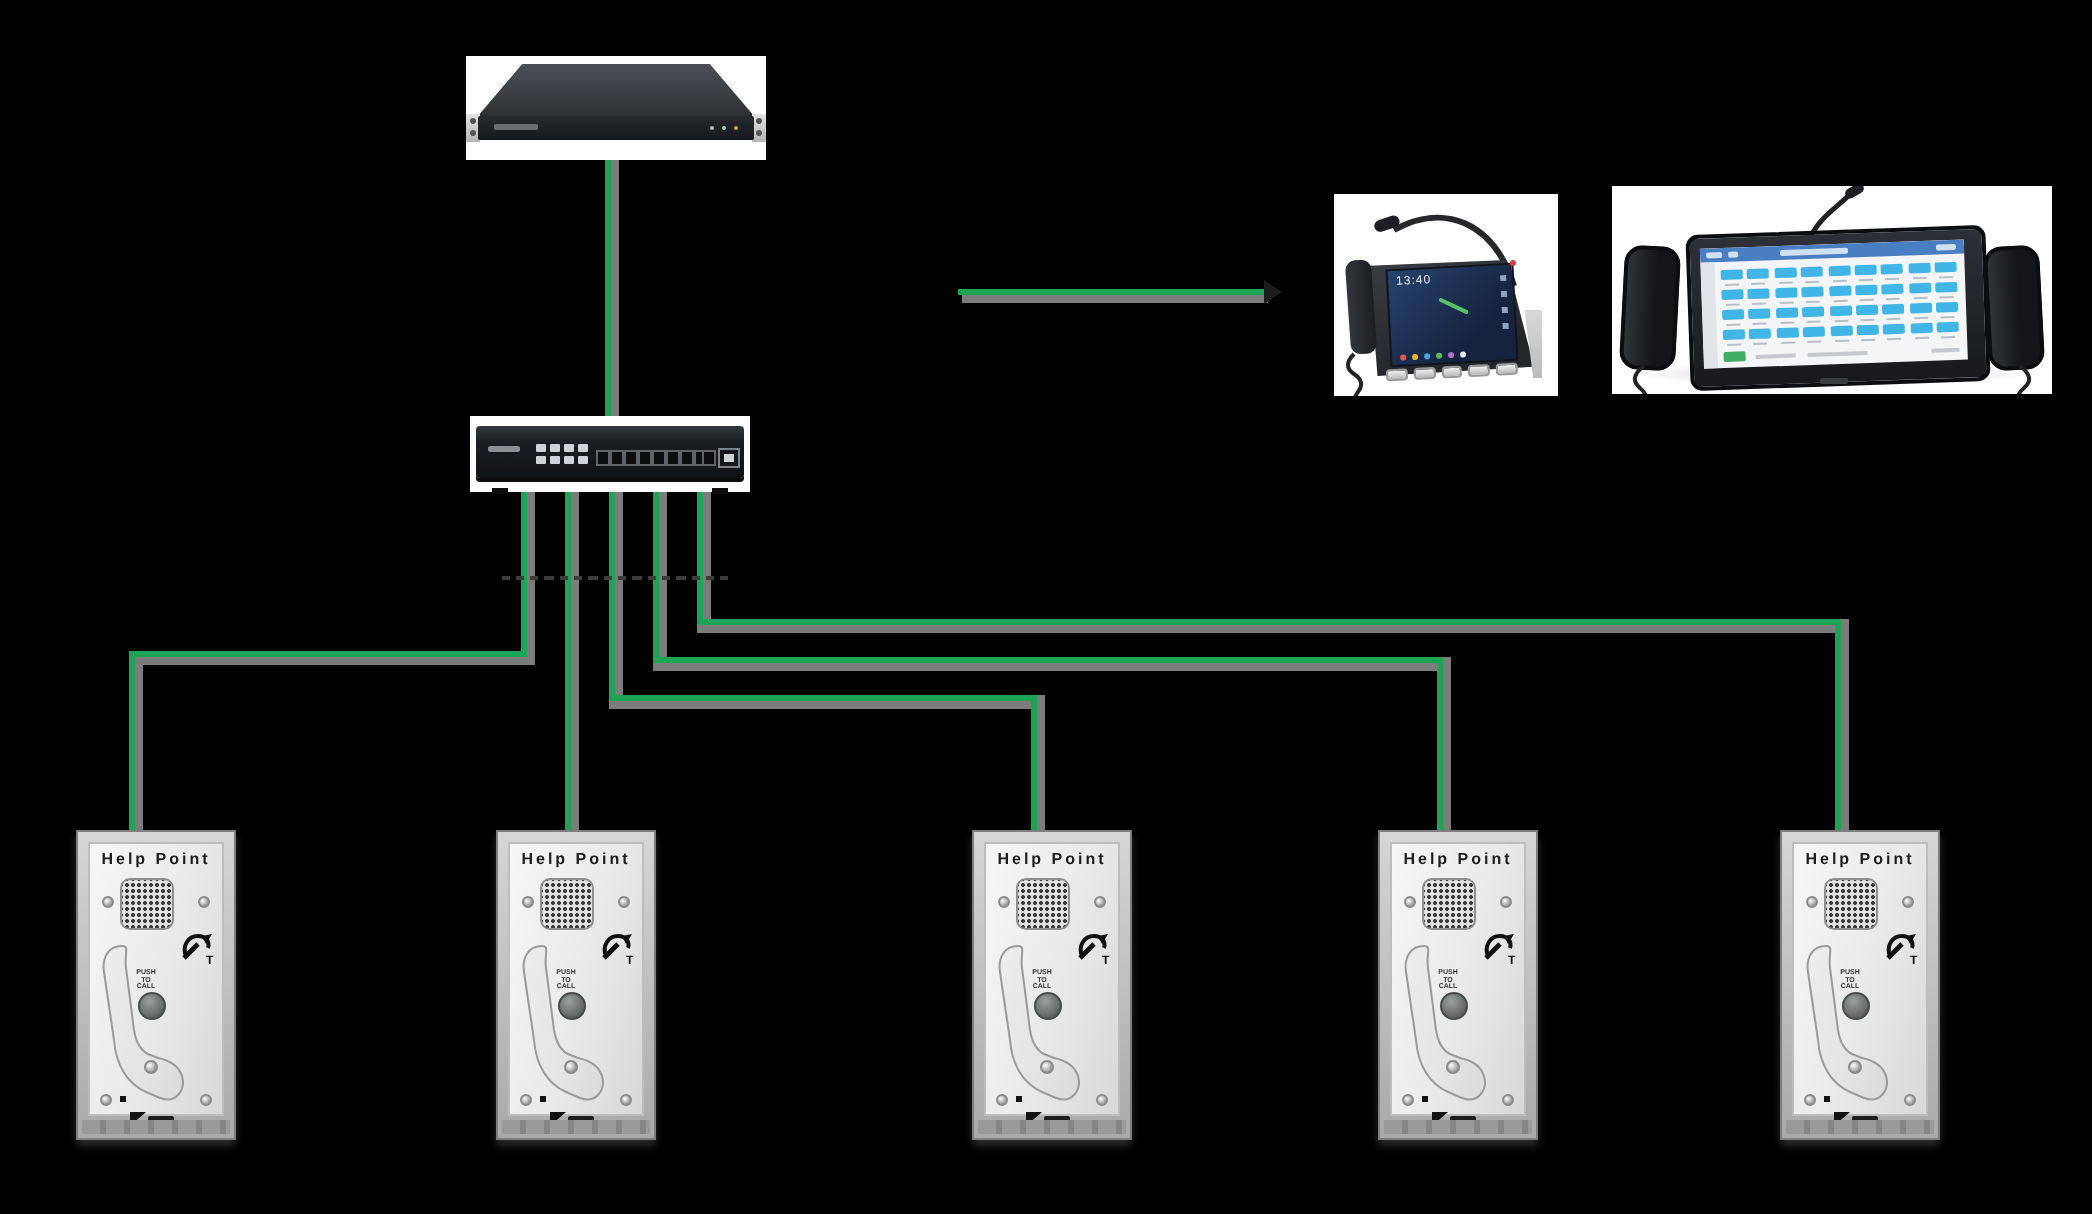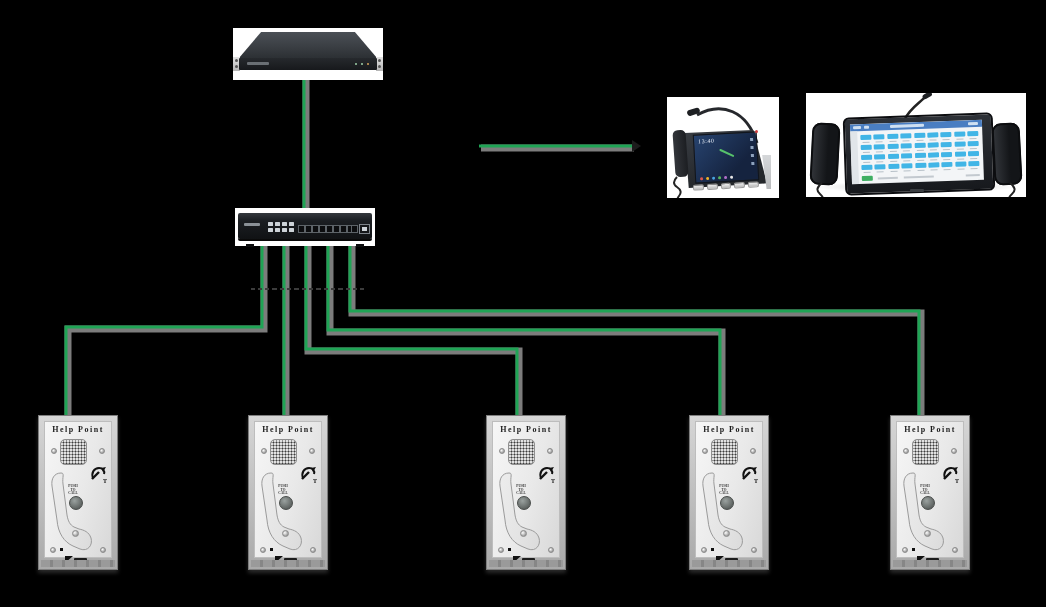--- a/index.html
+++ b/index.html
@@ -1,17 +1,17 @@
 <!DOCTYPE html>
 <html><head>
 <meta charset="utf-8">
 <style>
   html,body{margin:0;padding:0;background:#000;}
   #stage{position:relative;width:1046px;height:607px;background:#000;overflow:hidden;
-         font-family:Liberation Serif, serif;}
+         font-family:Liberation Sans, sans-serif;}
   .card{position:absolute;background:#fff;}
   .abs{position:absolute;}
 
   
   #server-card{left:233px;top:28px;width:150px;height:52px;}
   .srv-top{left:6px;top:4px;width:138px;height:26px;
            clip-path:polygon(16% 0,84% 0,100% 100%,0 100%);
            background:linear-gradient(180deg,#4b5056 0%,#393d42 60%,#2c3034 100%);}
   .srv-front{left:6px;top:30px;width:138px;height:12px;background:linear-gradient(180deg,#26292d,#17191c);border-radius:1px;}
   .srv-ear{top:29px;width:7px;height:14px;background:linear-gradient(180deg,#e2e2e2,#b5b5b5);}

